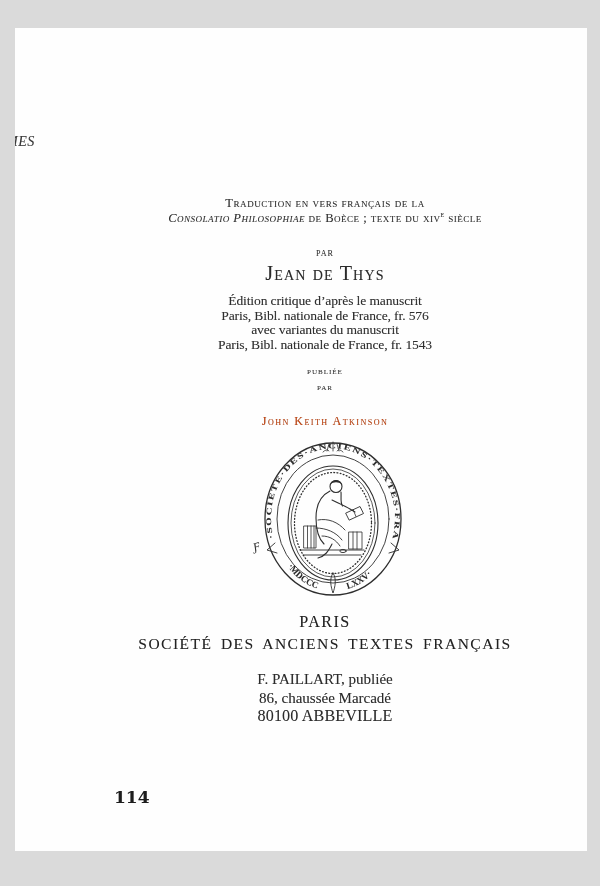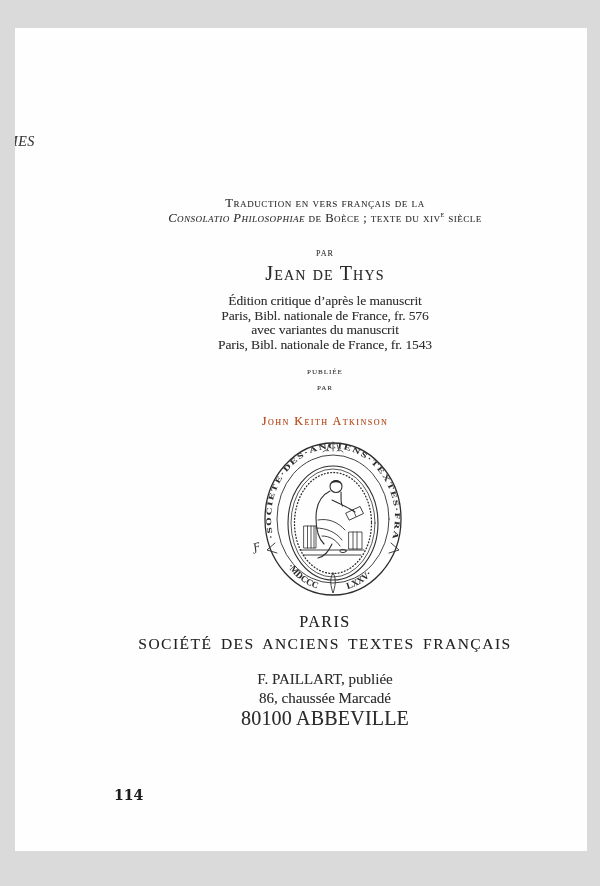--- a/index.html
+++ b/index.html
@@ -118,28 +118,28 @@
   }
   .society {
     top: 607px;
     font-size: 15.5px;
     letter-spacing: 1.5px;
     word-spacing: 3px;
     color: #222;
   }
   .publisher { top: 643px; font-size: 15px; color: #2b2b2b; }
   .address   { top: 662px; font-size: 15px; color: #2b2b2b; }
-  .postal    { top: 679px; font-size: 20px; letter-spacing: 0.2px; color: #2b2b2b; }
+  .postal    { top: 679px; font-size: 16px; letter-spacing: 0.2px; color: #2b2b2b; }
   .year      { top: 701px; font-size: 12.5px; letter-spacing: 1px; color: #2b2b2b; }
   .folio {
     position: absolute;
     left: 99px;
     top: 759px;
     font-family: "DejaVu Serif", serif;
-    font-size: 14px;
+    font-size: 17px;
     font-weight: bold;
     color: #1d1d1d;
   }
 </style>
 </head>
 <body>
 
 <div class="scan">
   <div class="page">
 

